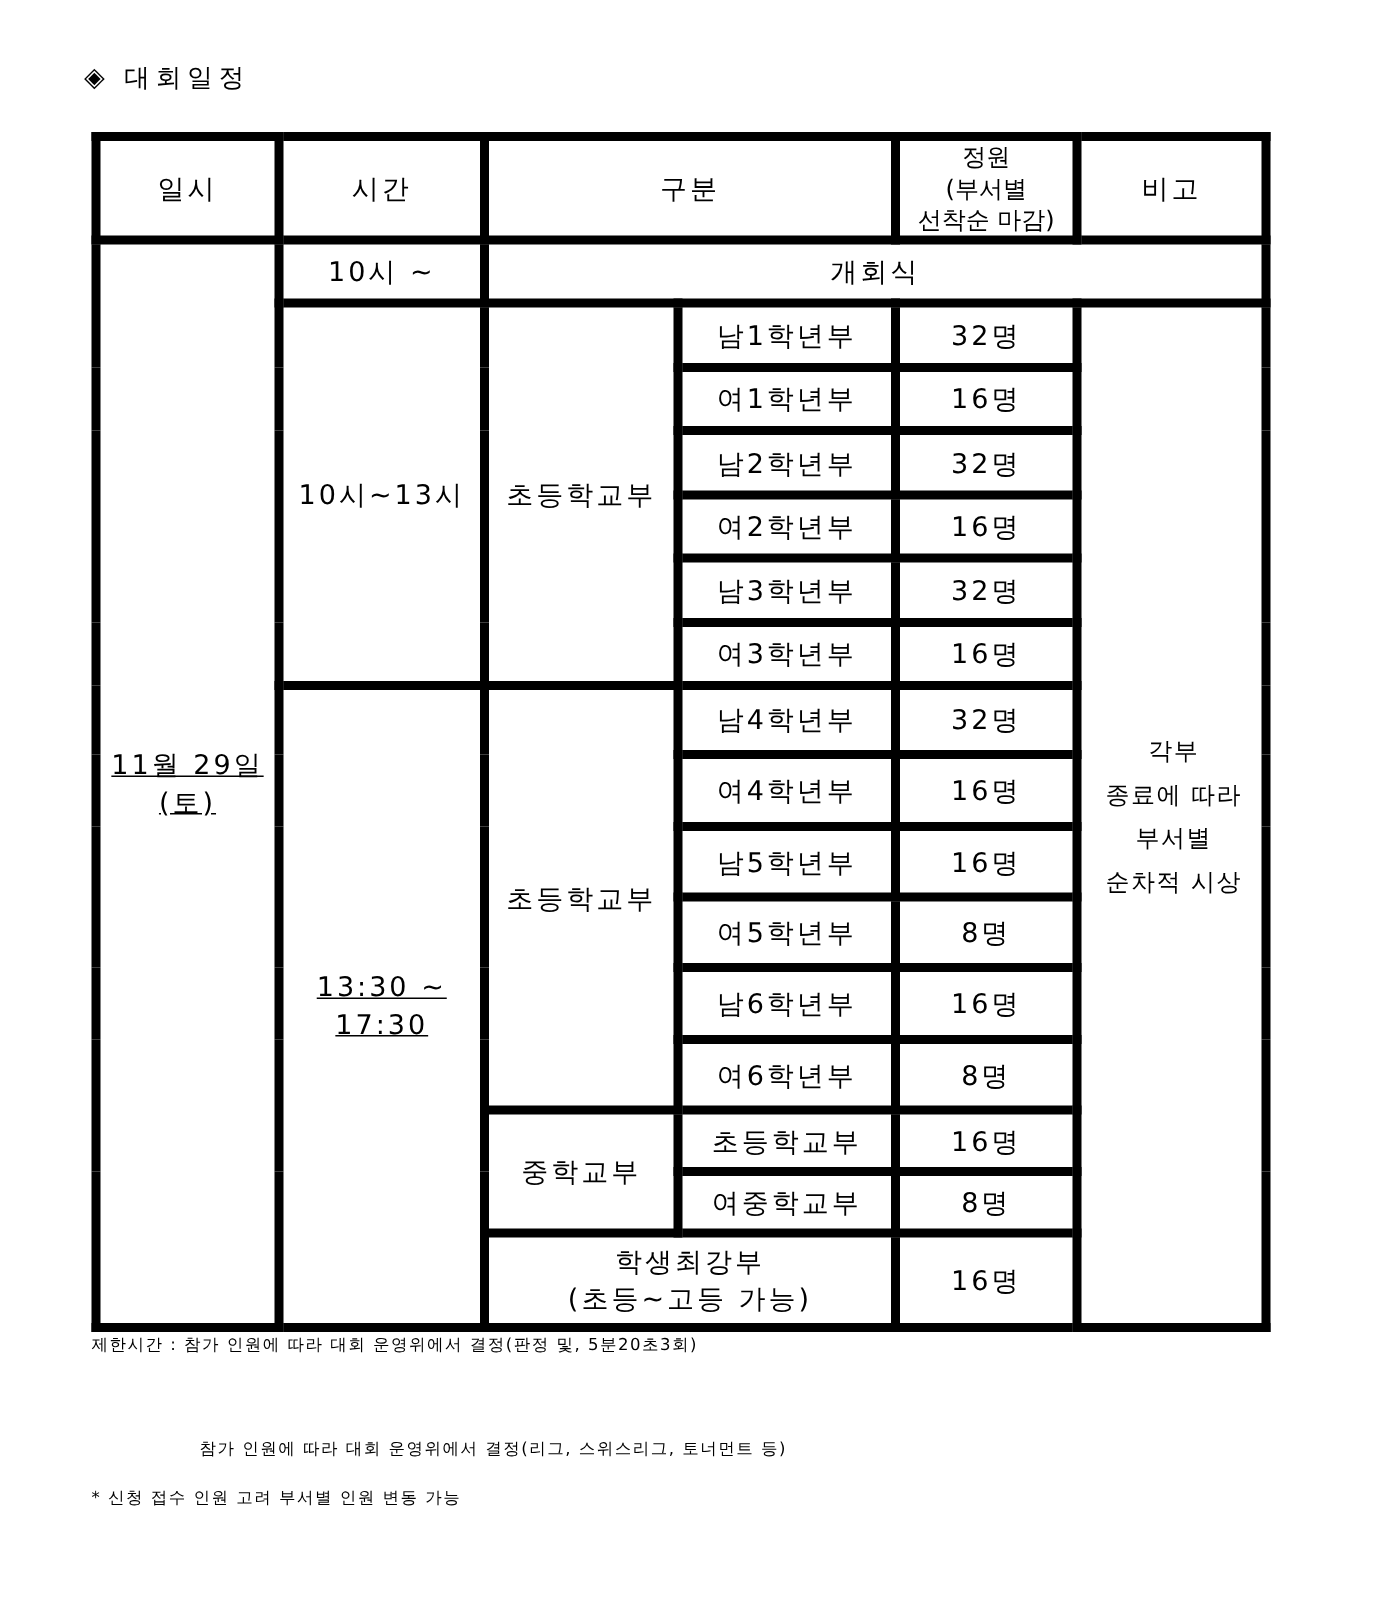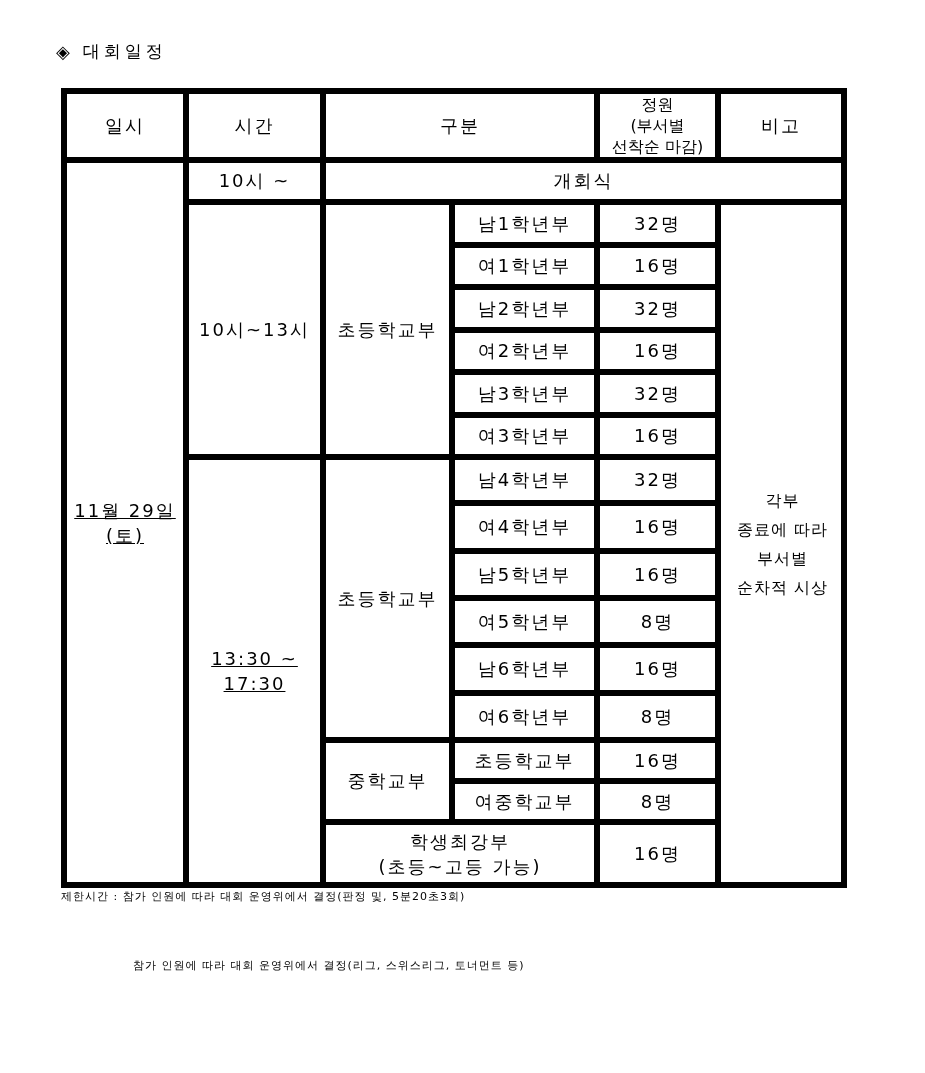--- a/index.html
+++ b/index.html
@@ -193,15 +193,16 @@
           <div class="final-sub">(초등~고등 가능)</div>
         </td>
         <td>16명</td>
       </tr>
     </tbody>
   </table>
 
   <div class="notes">
     <div class="note-line">제한시간 : 참가 인원에 따라 대회 운영위에서 결정(판정 및, 5분20초3회)</div>
     <div class="note-line indent">참가 인원에 따라 대회 운영위에서 결정(리그, 스위스리그, 토너먼트 등)</div>
+    <div class="note-line">* 신청 접수 인원 고려 부서별 인원 변동 가능</div>
   </div>
 
 </div>
 
 </body></html>

